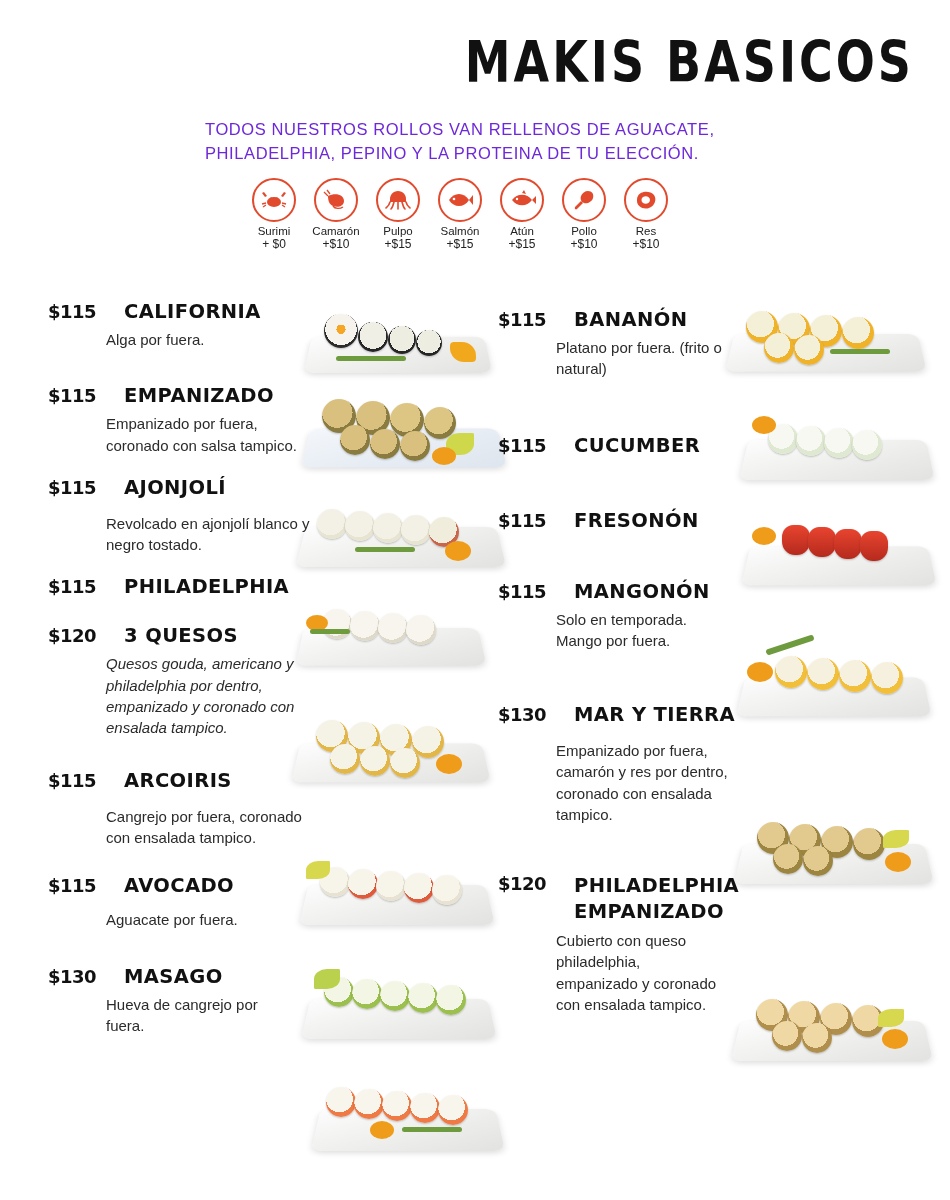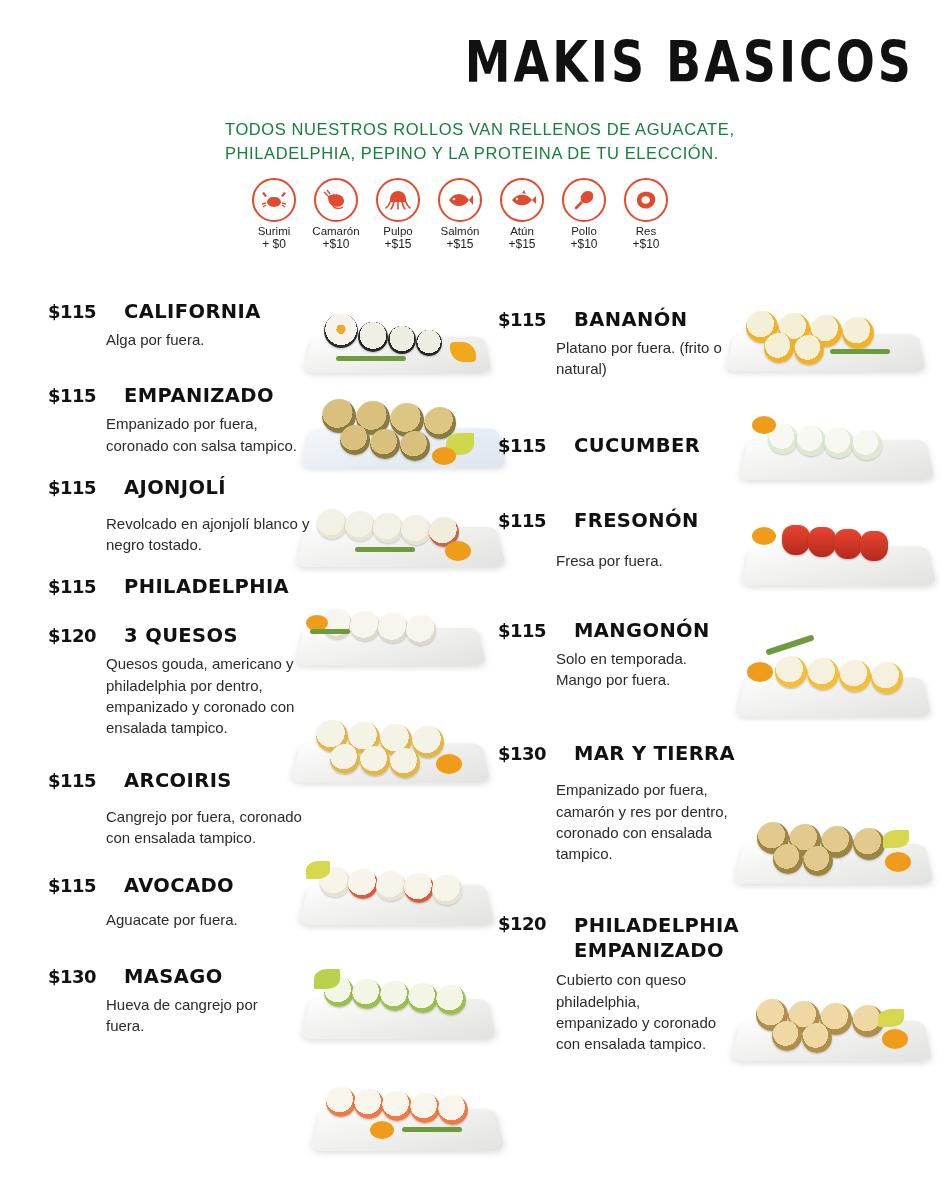--- a/index.html
+++ b/index.html
@@ -30,24 +30,23 @@
   }
 
   .intro {
     position: absolute;
     top: 118px;
     left: 205px;
     width: 540px;
     font-size: 16.5px;
     letter-spacing: 0.6px;
     line-height: 1.45;
-    color: #15803d;
+    color: #6d28d9;
     text-transform: uppercase;
     font-family: "Liberation Sans", sans-serif;
-    margin-left: 20px;
   }
 
   
   .proteins {
     position: absolute;
     top: 178px;
     left: 243px;
     display: flex;
     align-items: flex-start;
   }
@@ -431,21 +430,21 @@
       <span class="price">$115</span>
       <span class="name">PHILADELPHIA</span>
     </div>
   </div>
 
   <div class="item" style="margin-bottom:30px;">
     <div class="item-head">
       <span class="price">$120</span>
       <span class="name">3 QUESOS</span>
     </div>
-    <div class="desc" style="max-width:205px;">Quesos gouda, americano y philadelphia por dentro, empanizado y coronado con ensalada tampico.</div>
+    <div class="desc" style="max-width:205px;font-style:italic;">Quesos gouda, americano y philadelphia por dentro, empanizado y coronado con ensalada tampico.</div>
   </div>
 
   <div class="item" style="margin-bottom:26px;">
     <div class="item-head">
       <span class="price">$115</span>
       <span class="name">ARCOIRIS</span>
     </div>
     <div class="desc" style="margin-top:14px;">Cangrejo por fuera, coronado con ensalada tampico.</div>
   </div>
 
@@ -481,21 +480,20 @@
       <span class="price">$115</span>
       <span class="name">CUCUMBER</span>
     </div>
   </div>
 
   <div class="item" style="margin-bottom:48px;">
     <div class="item-head">
       <span class="price">$115</span>
       <span class="name">FRESONÓN</span>
     </div>
-    <div class="desc" style="margin-top:18px;">Fresa por fuera.</div>
   </div>
 
   <div class="item" style="margin-bottom:52px;">
     <div class="item-head">
       <span class="price">$115</span>
       <span class="name">MANGONÓN</span>
     </div>
     <div class="desc" style="max-width:175px;">Solo en temporada. Mango por fuera.</div>
   </div>
 

